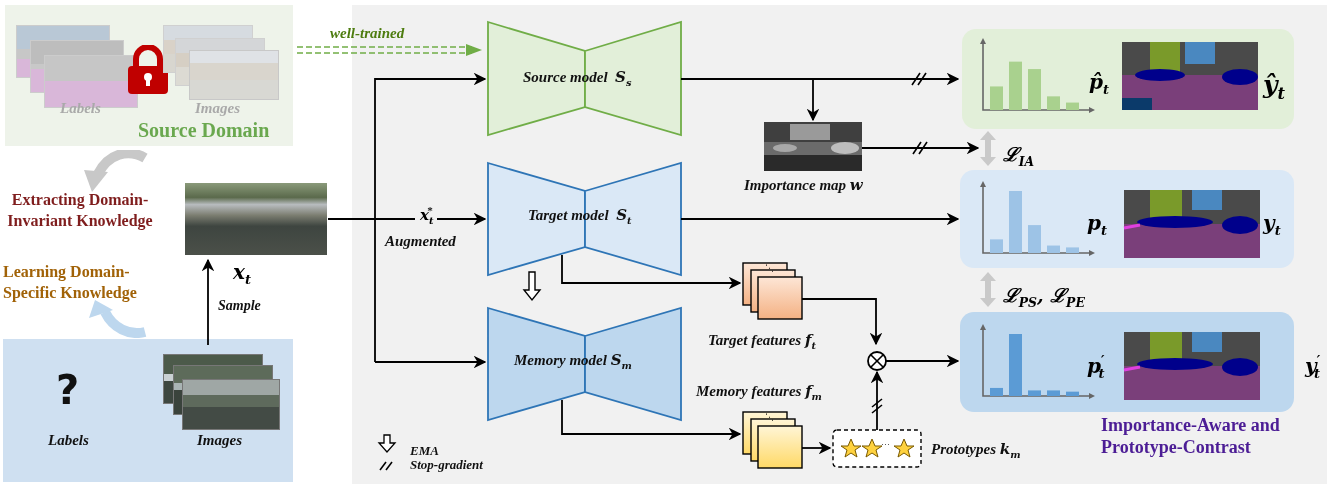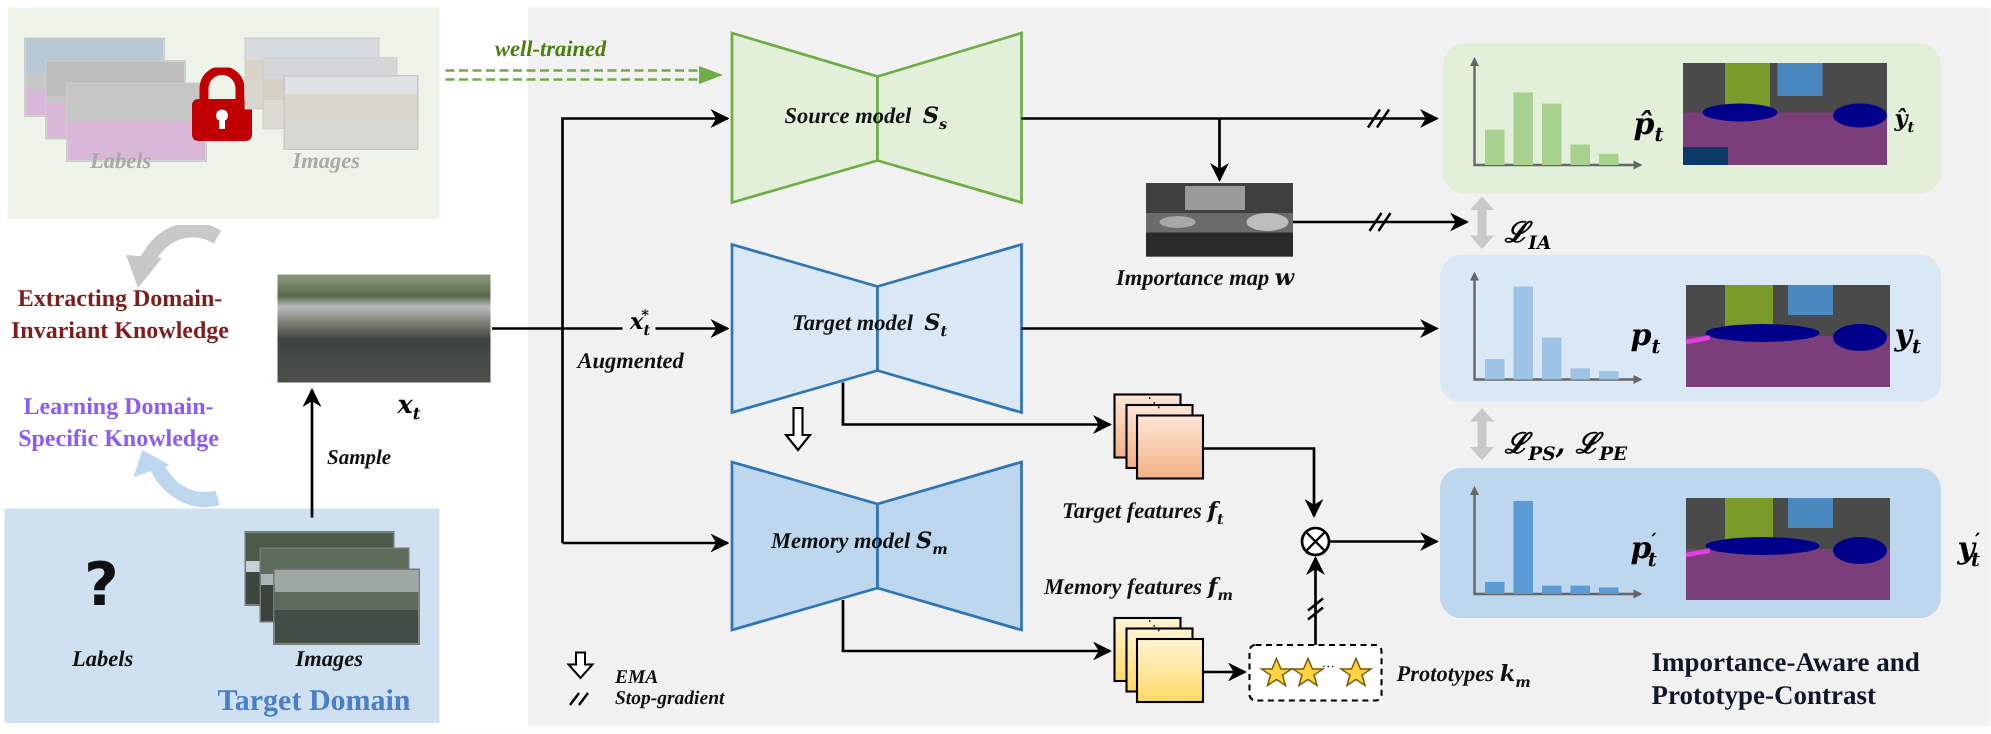--- a/index.html
+++ b/index.html
@@ -32,52 +32,52 @@
     <rect x="20" y="33" width="4" height="8" fill="#fff"></rect>
   </svg>
 
   <div class="abs" style="left:158px;top:15px;">
     <div class="abs" style="left:0;top:5px;width:88px;height:46px;background:linear-gradient(#d6dbe0 0 30%, #d9d2c8 30% 60%, #d8d6cf 60%);border:1px solid #d0d0d0;"></div>
     <div class="abs" style="left:12px;top:18px;width:88px;height:46px;background:linear-gradient(#d4d6d8 0 30%, #d6cfc4 30% 60%, #dcdad3 60%);border:1px solid #d0d0d0;"></div>
     <div class="abs" style="left:26px;top:30px;width:88px;height:48px;background:linear-gradient(#dfe2e6 0 25%, #d9d5cd 25% 60%, #d8d8d3 60%);border:1px solid #c8c8c8;"></div>
   </div>
   <div class="lbl" style="left:55px;top:95px;font-size:15px;color:#a9a9a9;">Labels</div>
   <div class="lbl" style="left:190px;top:95px;font-size:15px;color:#a9a9a9;">Images</div>
+  <div class="title-serif" style="left:133px;top:114px;font-size:20px;color:#6aa84f;">Source Domain</div>
 </div>
 
 <svg class="abs" style="left:80px;top:150px;" width="70" height="42" viewBox="0 0 70 42">
   <path d="M65 8 C 48 -2, 28 4, 18 24" fill="none" stroke="#c8c8c8" stroke-width="10"></path>
   <polygon points="4,20 28,22 12,42" fill="#c8c8c8"></polygon>
 </svg>
 <svg class="abs" style="left:85px;top:300px;" width="65" height="38" viewBox="0 0 65 38">
   <path d="M60 32 C 44 36, 28 28, 20 12" fill="none" stroke="#bdd7ee" stroke-width="10"></path>
   <polygon points="4,18 28,10 10,0" fill="#bdd7ee"></polygon>
 </svg>
 
 <div class="title-serif" style="left:0px;top:189px;width:160px;font-size:16px;color:#7f1d1d;line-height:21px;text-align:center;white-space:pre;">Extracting Domain-
 Invariant Knowledge</div>
-<div class="title-serif" style="left:3px;top:261px;width:152px;font-size:16px;color:#8b5cf6;line-height:21px;text-align:center;white-space:pre;">Learning Domain-
+<div class="title-serif" style="left:3px;top:261px;width:152px;font-size:16px;color:#a16207;line-height:21px;text-align:left;white-space:pre;">Learning Domain-
 Specific Knowledge</div>
 
 <div class="abs" style="left:185px;top:183px;width:142px;height:72px;background:linear-gradient(180deg,#8a9a7a 0%,#5b6a4c 20%,#b8bcbf 30%,#7b7d70 45%,#3e4540 60%,#4b5049 100%);"></div>
-<div class="abs" style="left:265px;top:260px;font-size:17px;">
+<div class="abs" style="left:233px;top:260px;font-size:20px;">
   <span class="math">x</span><sub class="math">t</sub>
 </div>
 <div class="lbl" style="left:218px;top:298px;font-size:14px;">Sample</div>
 
 <div class="panel" style="left:3px;top:339px;width:290px;height:143px;background:#cfe0f1;">
   <div class="abs" style="left:53px;top:28px;font-family:'DejaVu Sans',sans-serif;font-weight:bold;font-size:40px;color:#111;">?</div>
   <div class="lbl" style="left:45px;top:93px;font-size:15px;">Labels</div>
   <div class="abs" style="left:160px;top:15px;">
     <div class="abs" style="left:0;top:0;width:98px;height:48px;background:linear-gradient(#4c5a4a 0 40%,#c9d0d3 40% 55%,#3d4740 55%);border:1px solid #777;"></div>
     <div class="abs" style="left:10px;top:11px;width:98px;height:48px;background:linear-gradient(#5d6b5a 0 35%,#a9b4b4 35% 50%,#3a433c 50%);border:1px solid #777;"></div>
     <div class="abs" style="left:19px;top:25px;width:96px;height:49px;background:linear-gradient(#9fa7a5 0 30%,#5e6a5c 30% 55%,#434b45 55%);border:1px solid #777;"></div>
   </div>
   <div class="lbl" style="left:194px;top:93px;font-size:15px;">Images</div>
-  <div class="title-serif" style="left:142px;top:117px;font-size:20px;color:#4a7ec6;">Target Domain</div>
 </div>
 
 <div class="panel" style="left:352px;top:5px;width:975px;height:479px;background:#f1f1f1;"></div>
 
 <div class="panel" style="left:962px;top:29px;width:332px;height:100px;background:#e2efd9;border-radius:14px;"></div>
 <div class="panel" style="left:960px;top:170px;width:334px;height:98px;background:#dae8f6;border-radius:14px;"></div>
 <div class="panel" style="left:960px;top:312px;width:334px;height:100px;background:#bdd7ee;border-radius:14px;"></div>
 
 <svg class="abs" style="left:0;top:0;" width="1327" height="489" viewBox="0 0 1327 489">
   <defs>
@@ -311,21 +311,21 @@
   <span>Prototypes</span>
   <span class="math">k</span><sub class="math">m</sub>
 </div>
 
 <div class="lbl" style="left:410px;top:443px;font-size:13px;">EMA</div>
 <div class="lbl" style="left:410px;top:457px;font-size:13px;">Stop-gradient</div>
 
 <div class="abs" style="left:1089px;top:70px;font-size:20px;">
   <span class="math">p̂</span><sub class="math">t</sub>
 </div>
-<div class="abs" style="left:1263px;top:70px;font-size:15px;">
+<div class="abs" style="left:1263px;top:70px;font-size:25px;">
   <span class="math">ŷ</span><sub class="math">t</sub>
 </div>
 <div class="abs" style="left:1087px;top:211px;font-size:20px;">
   <span class="math">p</span><sub class="math">t</sub>
 </div>
 <div class="abs" style="left:1263px;top:211px;font-size:20px;">
   <span class="math">y</span><sub class="math">t</sub>
 </div>
 <div class="abs" style="left:1087px;top:353px;font-size:20px;">
   <span class="math">p</span><sup class="math">′</sup><sub class="math" style="position:relative;left:-6px;">t</sub>
@@ -334,14 +334,14 @@
   <span class="math">y</span><sup class="math">′</sup><sub class="math" style="position:relative;left:-6px;">t</sub>
 </div>
 
 <div class="abs" style="left:1003px;top:141px;font-size:19px;">
   <span class="math">ℒ</span><sub class="math">IA</sub>
 </div>
 <div class="abs" style="left:1003px;top:282px;font-size:19px;">
   <span class="math">ℒ</span><sub class="math">PS</sub><span class="math">, </span><span class="math">ℒ</span><sub class="math">PE</sub>
 </div>
 
-<div class="title-serif" style="left:1101px;top:430px;font-size:18px;color:#0f172a;line-height:22px;white-space:pre;">Importance-Aware and
+<div class="title-serif" style="left:1101px;top:414px;font-size:18px;color:#4c1d95;line-height:22px;white-space:pre;">Importance-Aware and
 Prototype-Contrast</div>
 
 </body></html>

